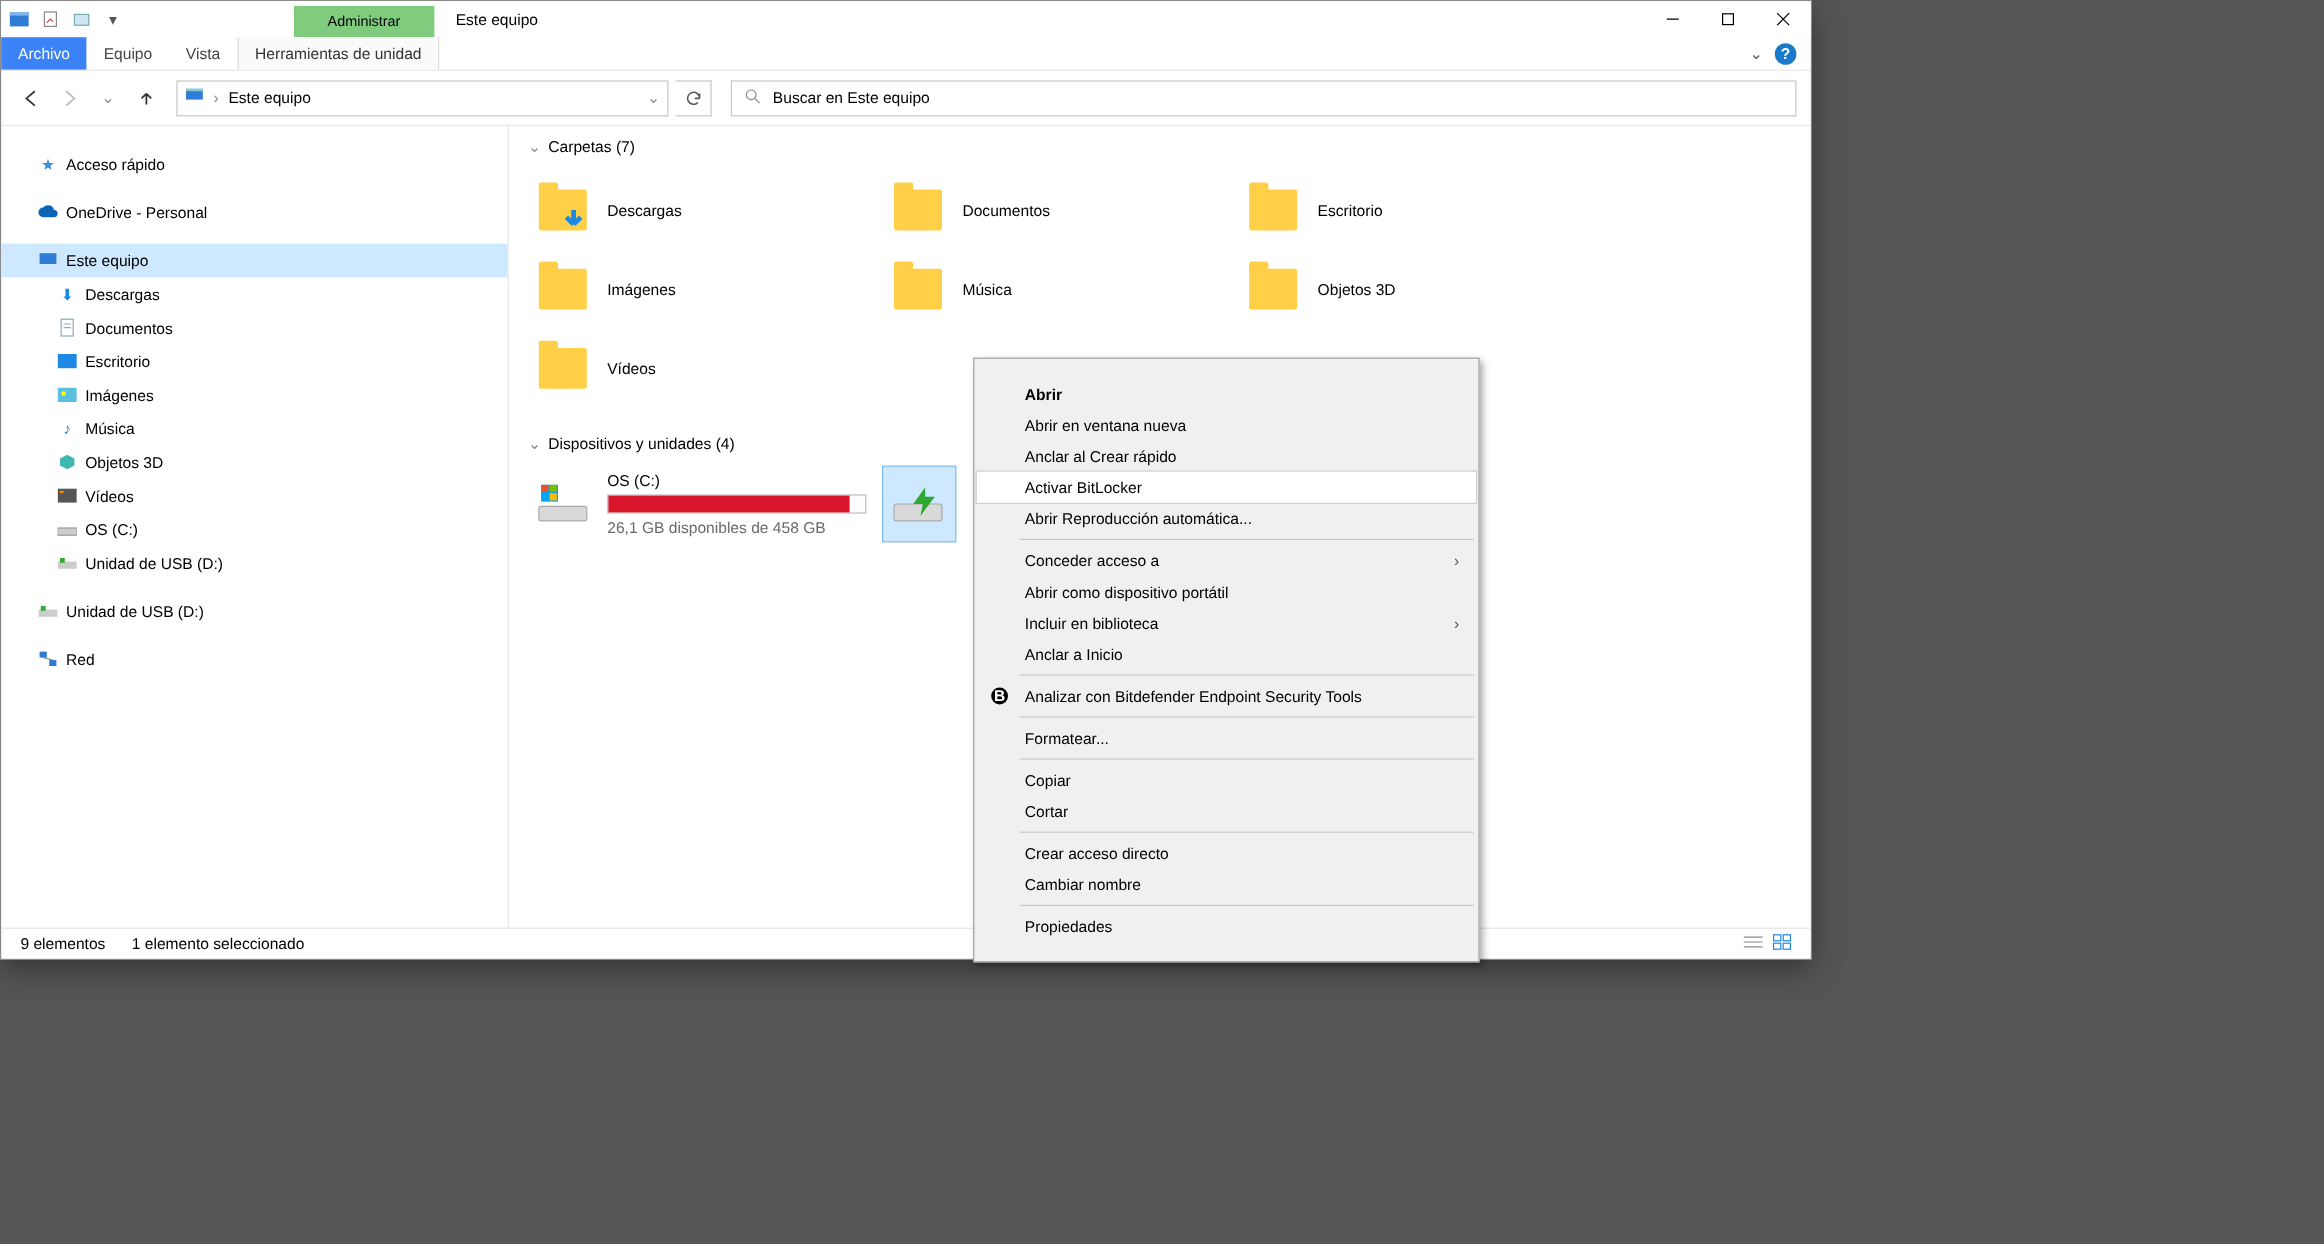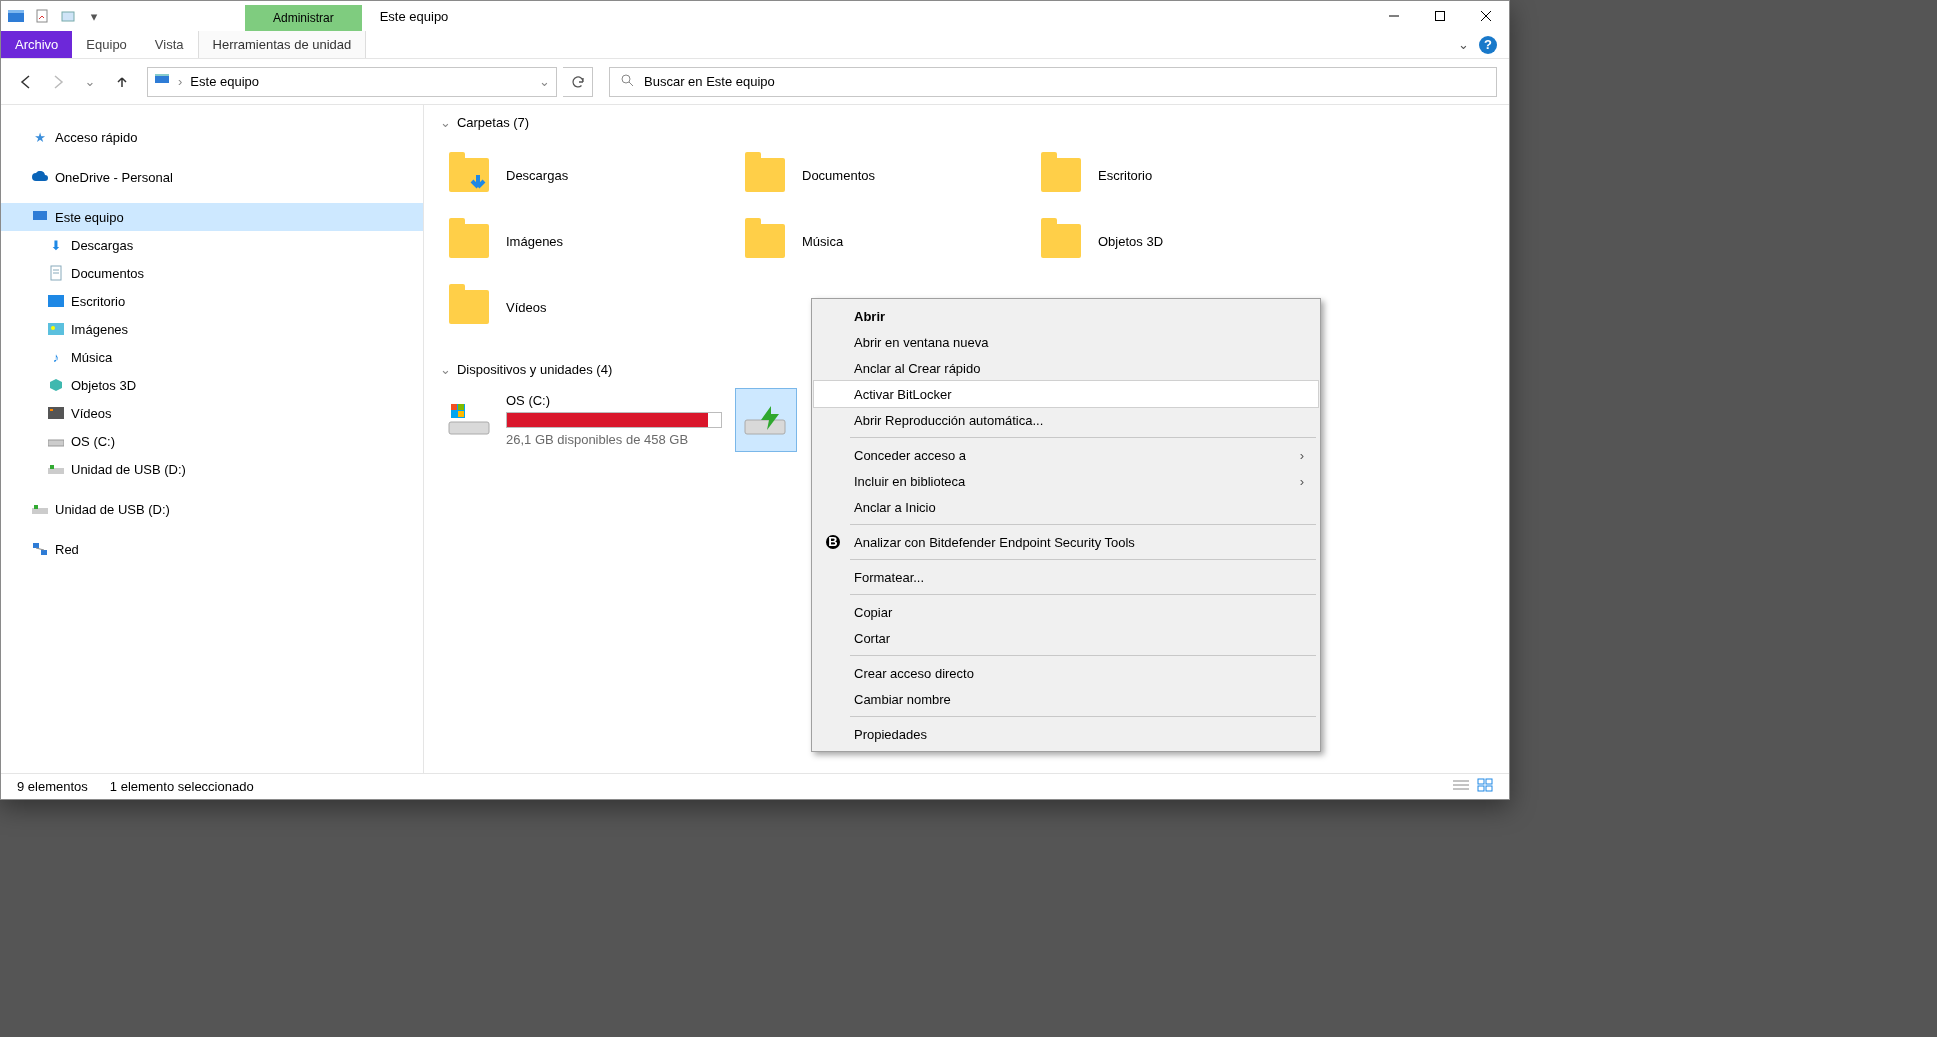--- a/index.html
+++ b/index.html
@@ -11,21 +11,21 @@
 .qat .ic{width:22px;height:22px;display:flex;align-items:center;justify-content:center}
 .tabstrip{display:flex;align-items:flex-end;height:30px}
 .ctxtab{background:#7fcc7f;color:#000;height:26px;display:flex;align-items:center;padding:2px 28px;font-size:12px;margin-left:140px}
 .titletxt{padding-left:18px;align-self:center;font-size:13px}
 .winbtns{margin-left:auto;display:flex}
 .winbtn{width:46px;height:30px;display:flex;align-items:center;justify-content:center}
 .winbtn svg{pointer-events:none}
 
 .ribbonmenu{height:28px;display:flex;align-items:stretch;border-bottom:1px solid #e5e5e5;position:relative}
 .rtab{padding:0 14px;display:flex;align-items:center;font-size:13px;color:#444}
-.rtab.file{background:#6d28d9;color:#fff}
+.rtab.file{background:#3b82f6;color:#fff}
 .rtab.ctx{color:#333;border-left:1px solid #ddd;border-right:1px solid #ddd;background:#fafafa}
 .ribr{margin-left:auto;display:flex;align-items:center;gap:10px;padding-right:12px}
 .help{width:18px;height:18px;border-radius:50%;background:#1979ca;color:#fff;display:flex;align-items:center;justify-content:center;font-weight:bold}
 
 .navrow{height:46px;display:flex;align-items:center;padding:0 12px;gap:6px;border-bottom:1px solid #e5e5e5}
 .navbtn{width:26px;height:26px;display:flex;align-items:center;justify-content:center;color:#666}
 .navbtn.disabled{color:#bbb}
 .addr{flex:0 0 410px;height:30px;border:1px solid #c7c7c7;display:flex;align-items:center;padding:0 6px;gap:8px;margin-left:6px}
 .addr .sep{color:#888}
 .refresh{width:30px;height:30px;border:1px solid #c7c7c7;border-left:none;display:flex;align-items:center;justify-content:center;margin-right:10px}
@@ -48,21 +48,21 @@
 .item{width:296px;height:66px;display:flex;align-items:center;gap:14px;padding:4px 6px}
 .item .bigic{width:46px;height:46px;display:flex;align-items:center;justify-content:center}
 .drive{width:296px;display:flex;gap:14px;padding:4px 6px;align-items:flex-start}
 .drive .bigic{width:46px;height:46px;display:flex;align-items:center;justify-content:center;margin-top:2px}
 .drivetxt{flex:1;display:flex;flex-direction:column;gap:4px}
 .bar{width:216px;height:16px;border:1px solid #bcbcbc;background:#fff;position:relative}
 .barfill{position:absolute;left:0;top:0;bottom:0;background:#d9162b}
 .subt{color:#6a6a6a;font-size:13px}
 .drive.sel{background:#cde8ff;outline:1px solid #7ab7e9}
 
-.ctxmenu{position:absolute;left:810px;top:297px;width:510px;background:#f0f0f0;border:1px solid #a0a0a0;box-shadow:3px 3px 6px rgba(0,0,0,.35);padding:4px 2px;font-size:14px;z-index:50}
+.ctxmenu{position:absolute;left:810px;top:297px;width:422px;background:#f0f0f0;border:1px solid #a0a0a0;box-shadow:3px 3px 6px rgba(0,0,0,.35);padding:16px 2px;font-size:14px;z-index:50}
 .mi{height:26px;display:flex;align-items:center;padding-left:40px;padding-right:14px;position:relative}
 .mi.bold{font-weight:600}
 .mi.hov{background:#fff;outline:1px solid #d0d0d0}
 .mi .arr{margin-left:auto;color:#555}
 .msep{height:1px;background:#c8c8c8;margin:4px 2px 4px 36px}
 .mi .mic{position:absolute;left:10px;width:18px;height:18px;display:flex;align-items:center;justify-content:center}
 
 .status{height:26px;border-top:1px solid #e5e5e5;display:flex;align-items:center;padding:0 16px;gap:22px;color:#15569c}
 .status .r{margin-left:auto;display:flex;gap:8px;color:#888}
 
@@ -401,20 +401,21 @@
     <div class="mi bold">Abrir</div>
     <div class="mi">Abrir en ventana nueva</div>
     <div class="mi">Anclar al Crear rápido</div>
     <div class="mi hov">Activar BitLocker</div>
     <div class="mi">Abrir Reproducción automática...</div>
     <div class="msep"></div>
     <div class="mi">
         <span>Conceder acceso a</span>
         <span class="arr">›</span>
       </div>
+    <div class="mi">Abrir como dispositivo portátil</div>
     <div class="mi">
         <span>Incluir en biblioteca</span>
         <span class="arr">›</span>
       </div>
     <div class="mi">Anclar a Inicio</div>
     <div class="msep"></div>
     <div class="mi">
         <span class="mic">
           <svg width="16" height="16">
             <circle cx="8" cy="8" r="7" fill="#000"></circle>

